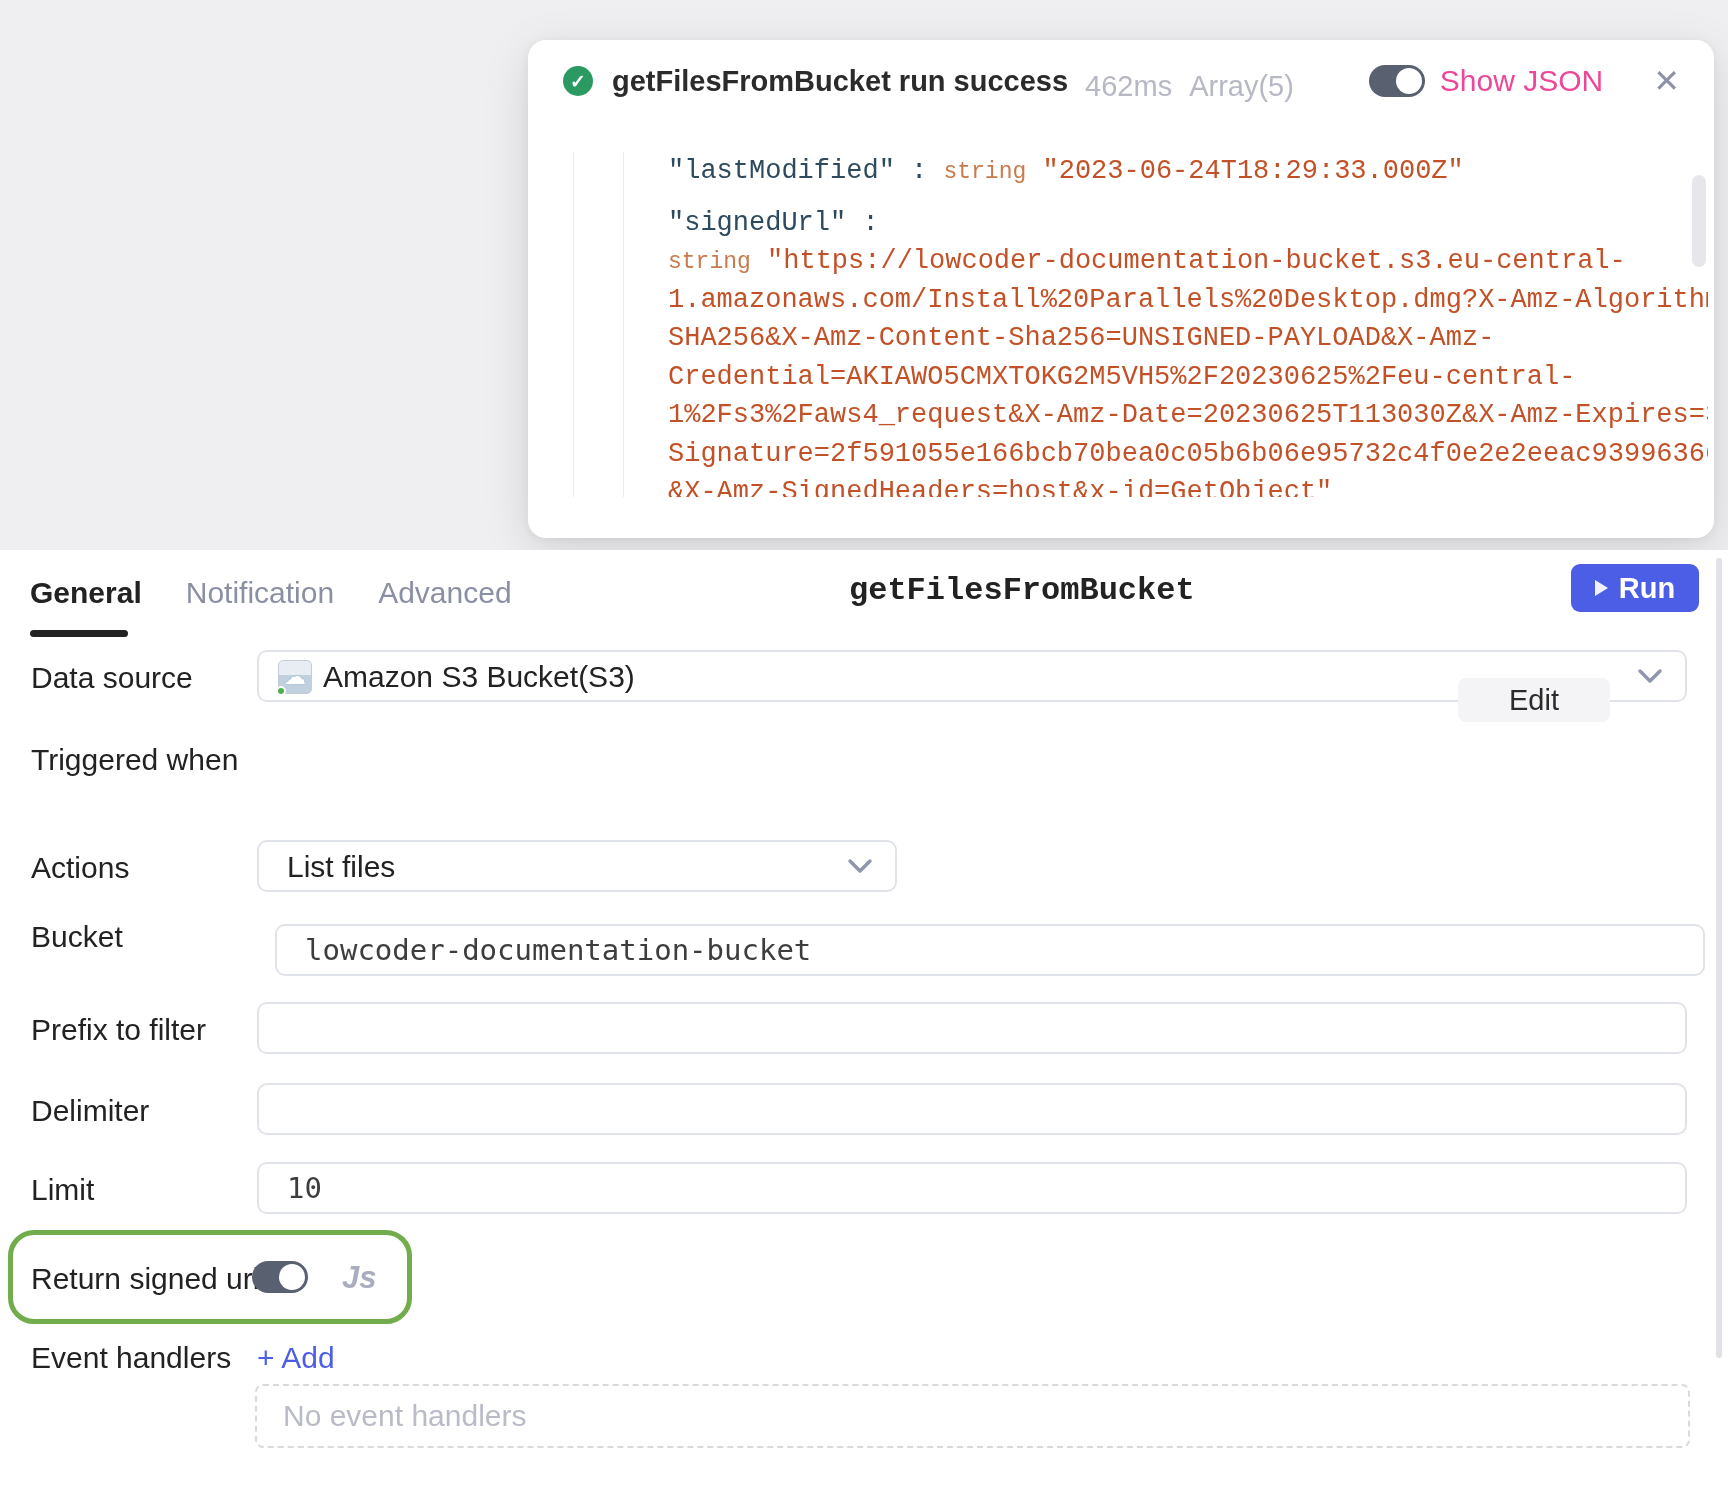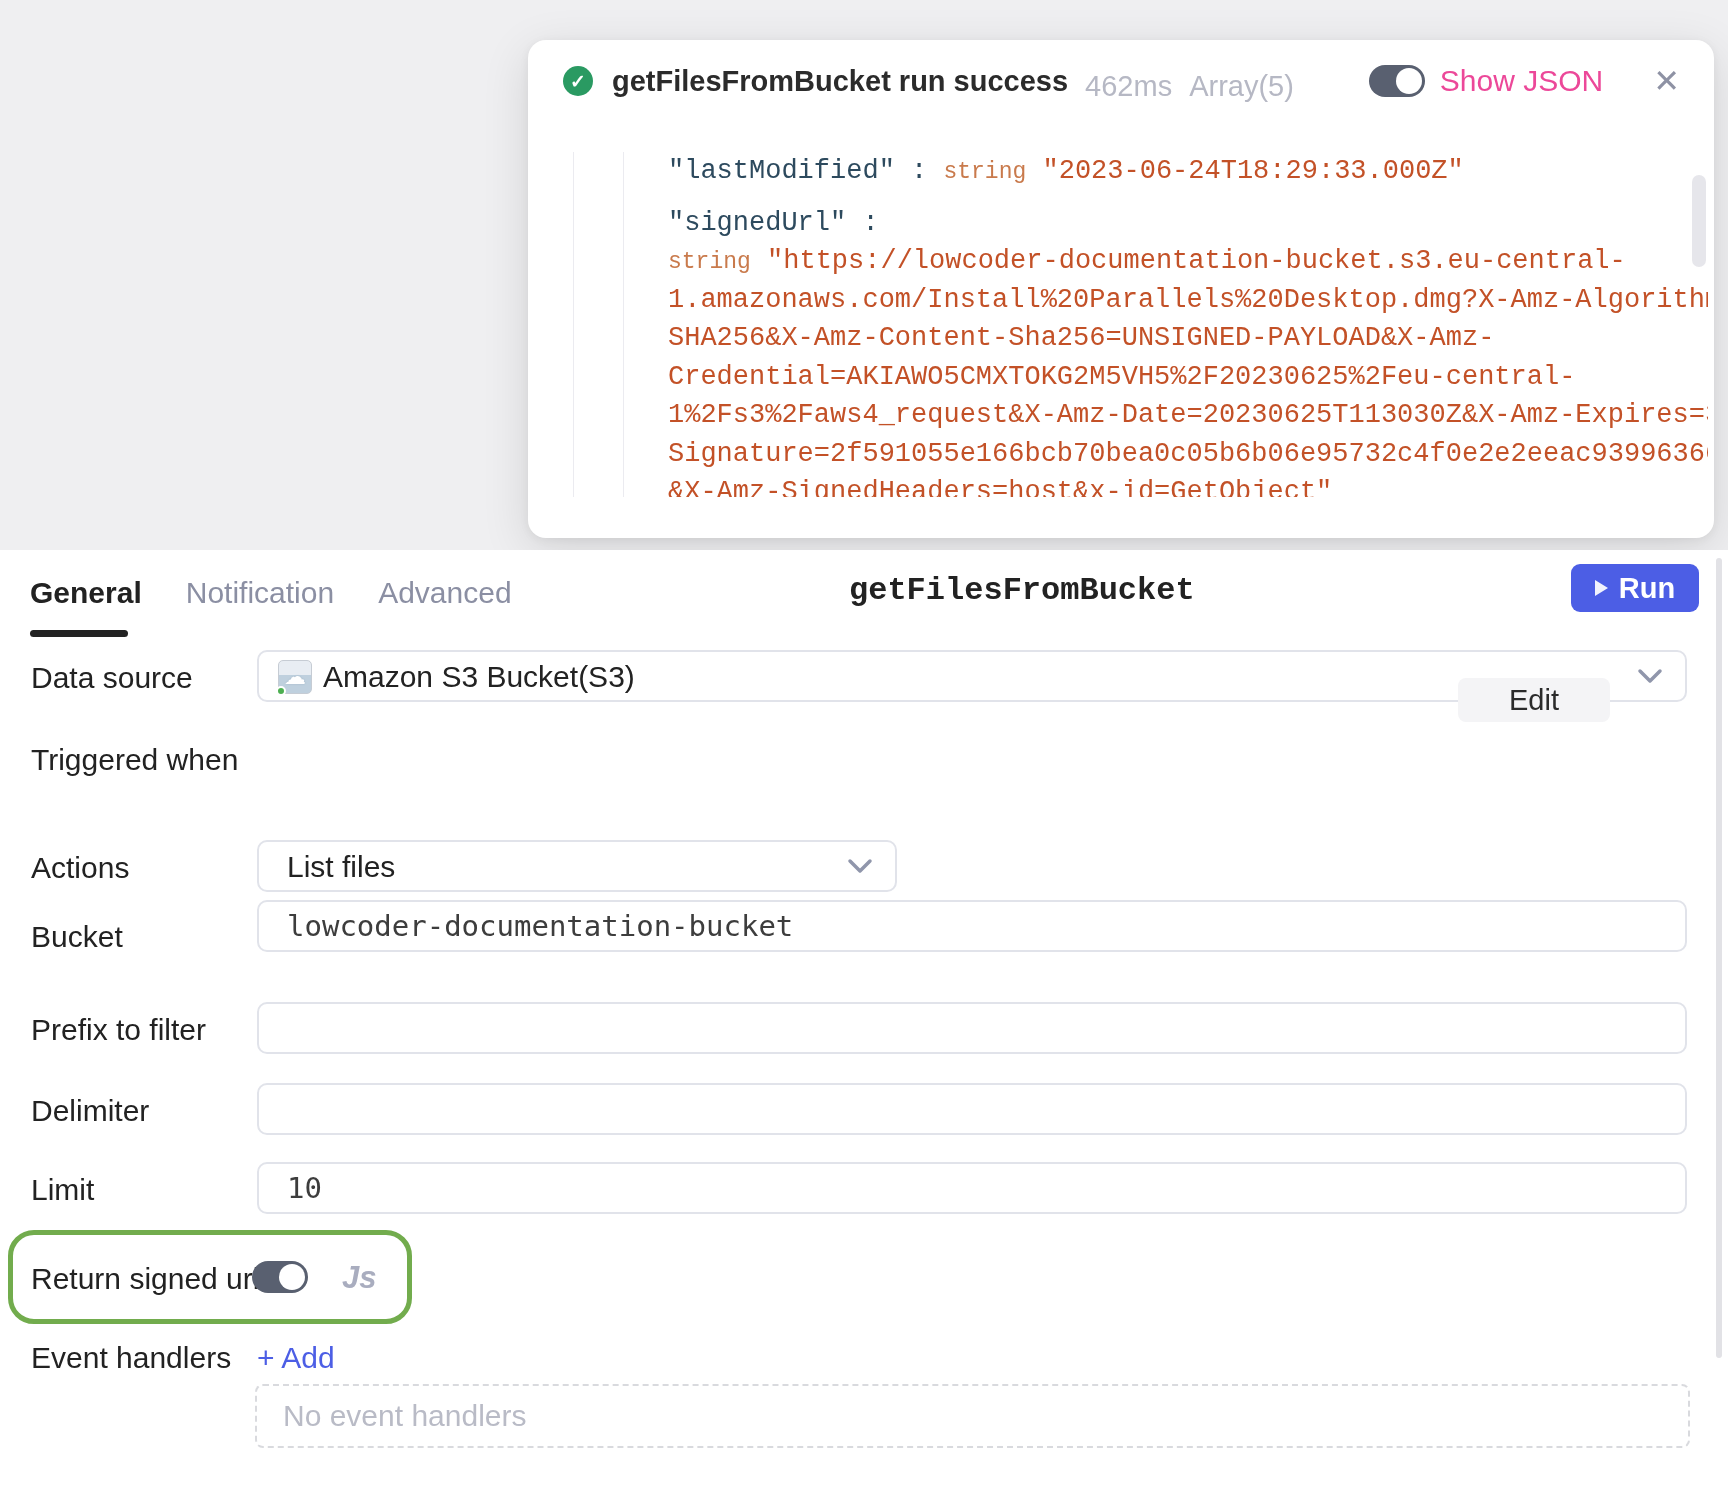--- a/index.html
+++ b/index.html
@@ -150,21 +150,21 @@
 
   <div class="field-label" style="top:301px;">Actions</div>
   <div class="input-box" style="top:290px; width:640px;">
     <div class="select-text">List files</div>
     <svg class="chevron" width="26" height="20" viewBox="0 0 26 20">
       <polyline points="3,5 13,15 23,5" fill="none" stroke="#9096ab" stroke-width="3.5" stroke-linecap="round" stroke-linejoin="round"></polyline>
     </svg>
   </div>
 
   <div class="field-label" style="top:370px;">Bucket</div>
-  <div class="input-box mono" style="top:350px;">
+  <div class="input-box mono" style="top:374px;margin-left:18px;">
     <input type="text" value="lowcoder-documentation-bucket" style="">
   </div>
 
   <div class="field-label" style="top:463px;">Prefix to filter</div>
   <div class="input-box mono" style="top:452px;">
     <input type="text" value="" style="">
   </div>
 
   <div class="field-label" style="top:544px;">Delimiter</div>
   <div class="input-box mono" style="top:533px;">

